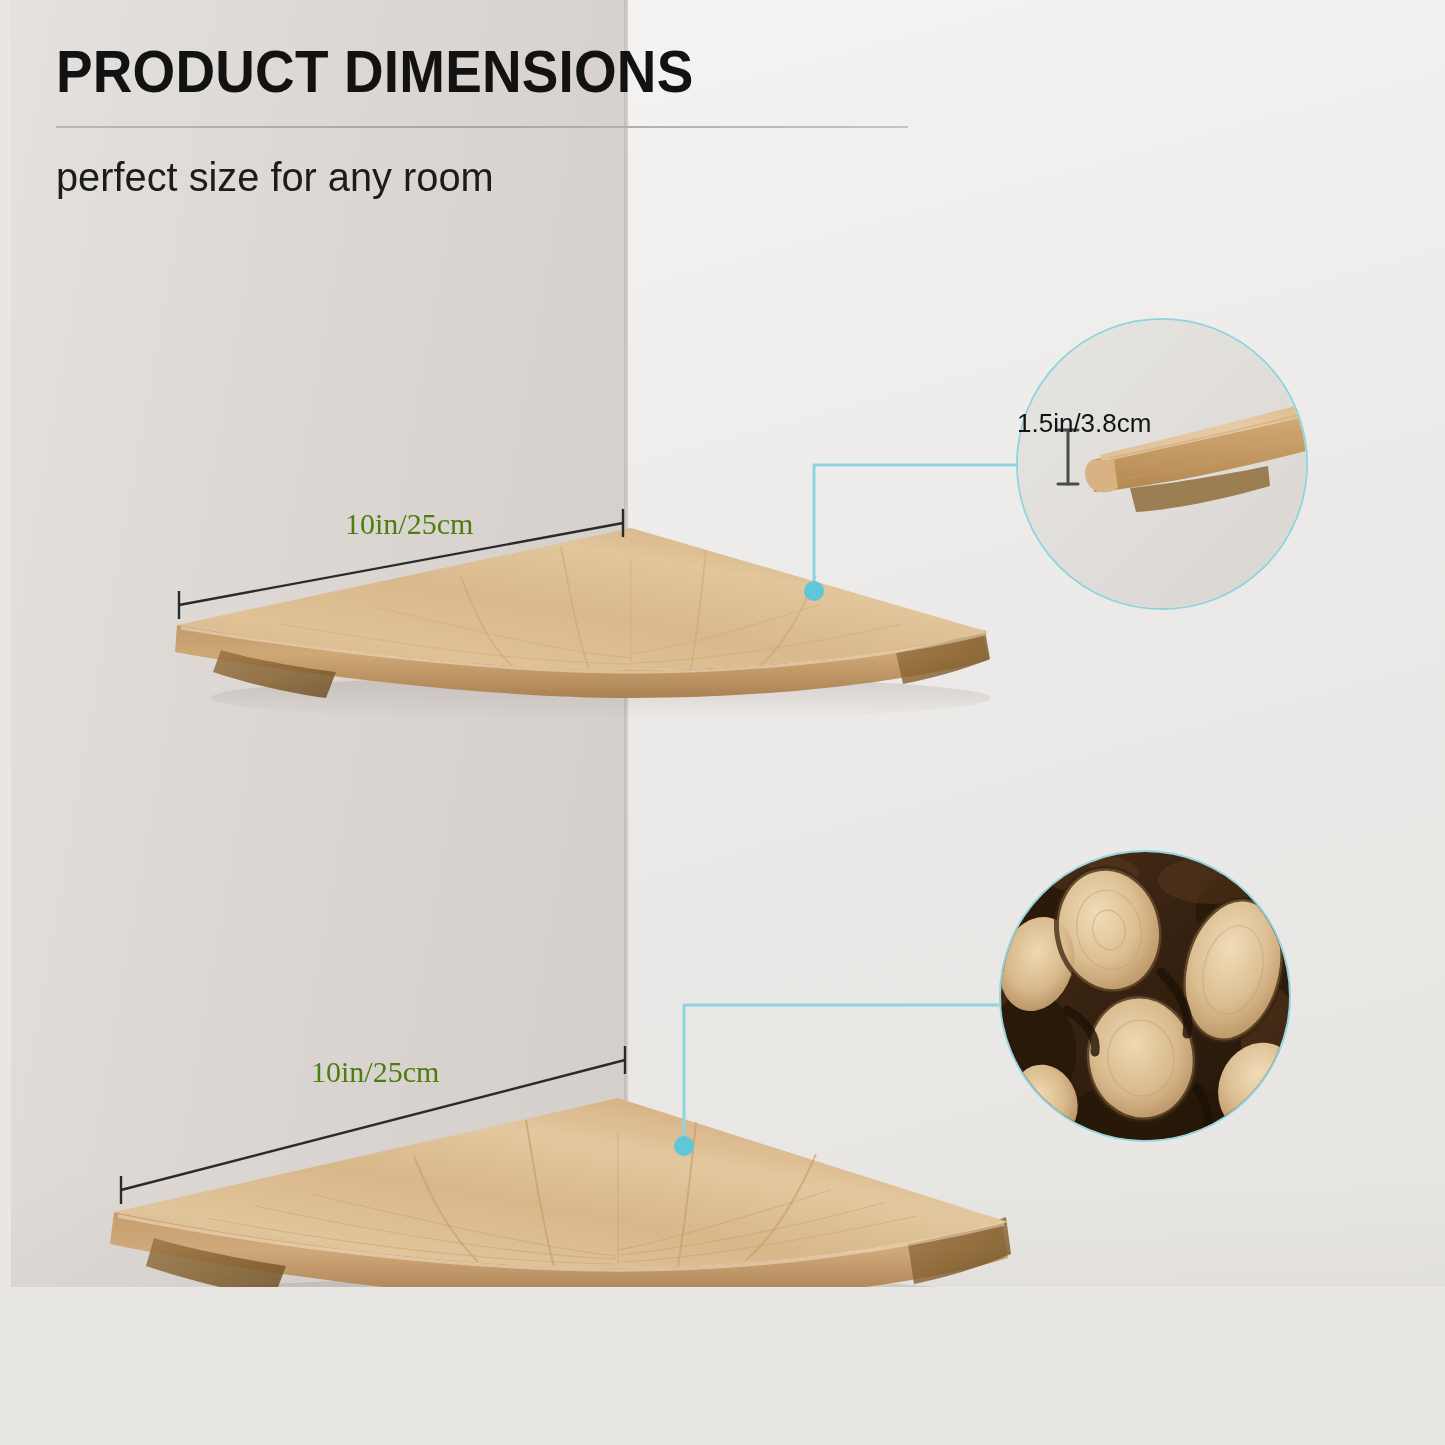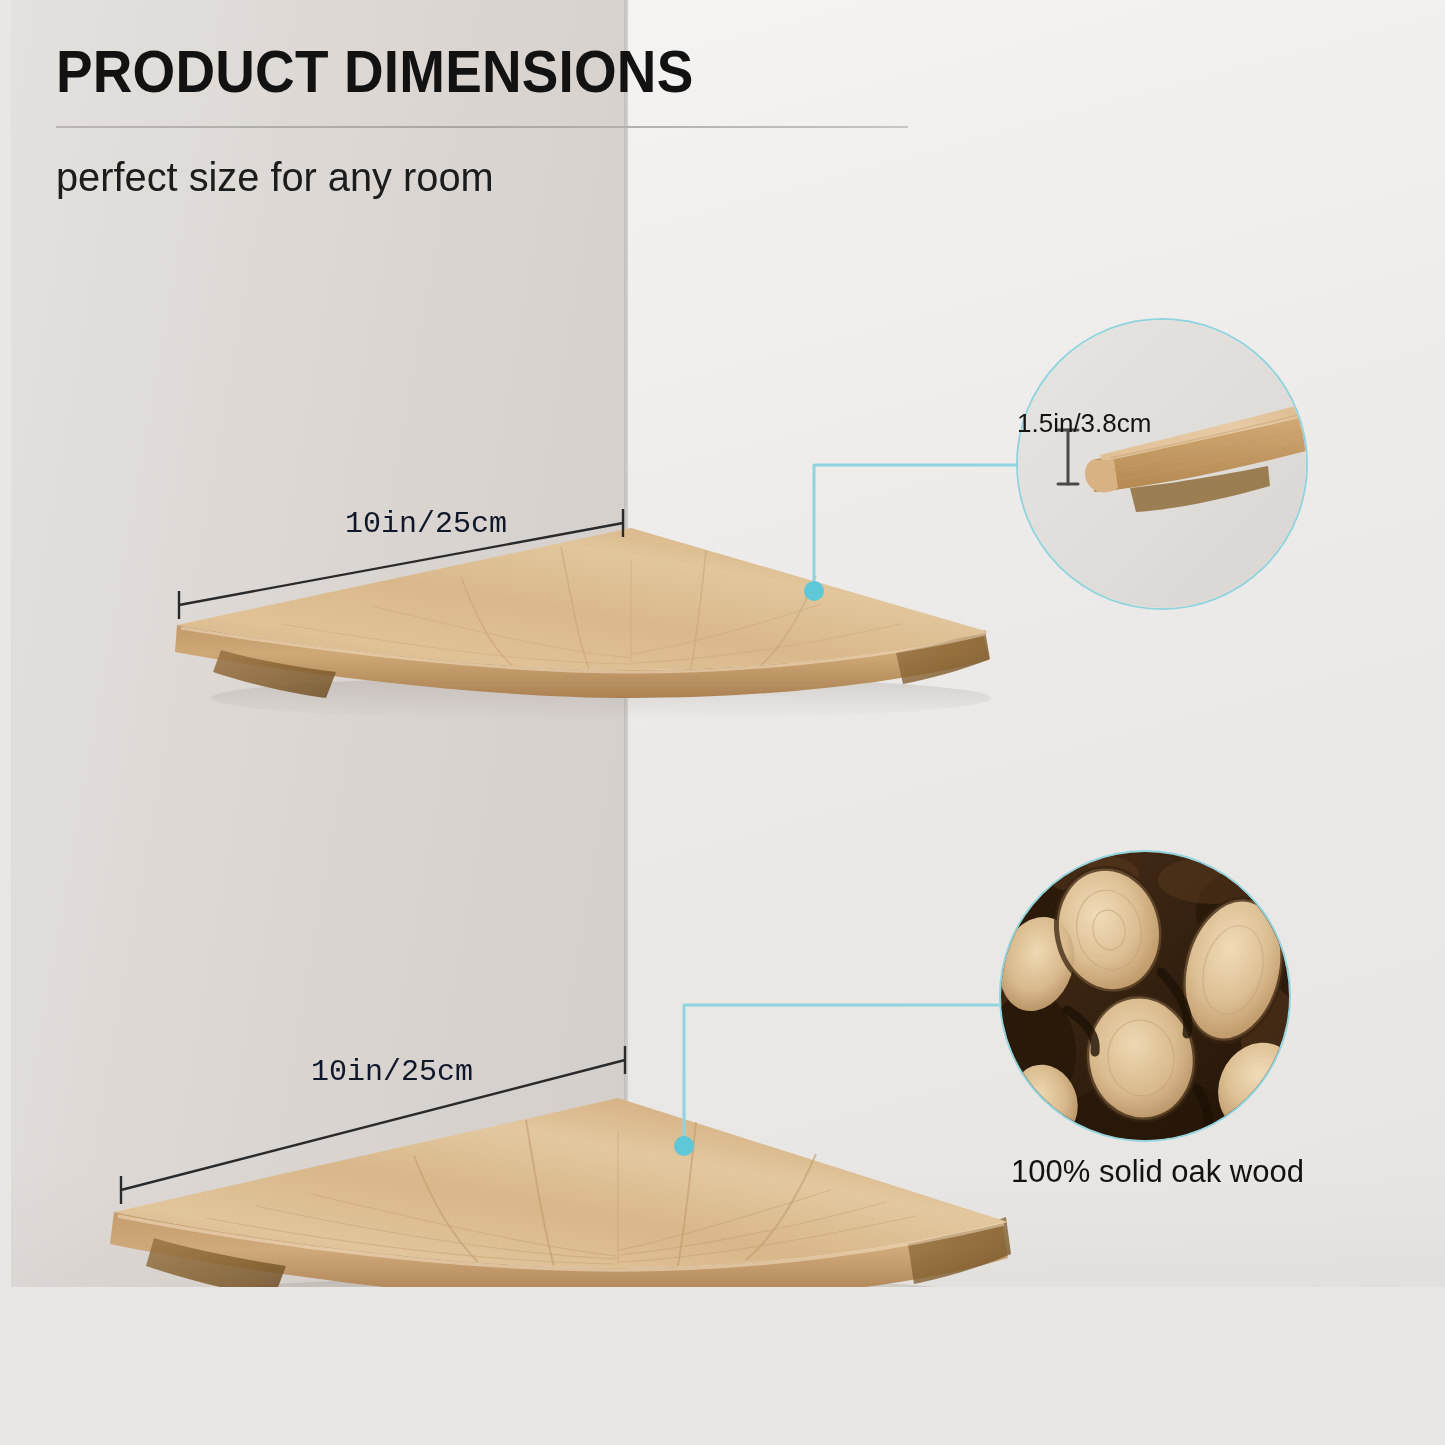--- a/index.html
+++ b/index.html
@@ -46,22 +46,22 @@
   }
 
   
   .shelf{position:absolute;}
   .shelf svg{display:block;overflow:visible;}
 
   
   .dimline{position:absolute;}
   .dimline svg{display:block;overflow:visible;}
   .dim-label{
-    position:absolute;font-size:30px;color:#0f172a;white-space:nowrap;
-    font-family:Liberation Mono, monospace;
+    position:absolute;font-size:30px;color:#4d7c0f;white-space:nowrap;
+    font-family:Liberation Serif, serif;
   }
 
   
   .callout-circle{
     position:absolute;border-radius:50%;
     border:2px solid #8fd4de;overflow:hidden;
     box-sizing:border-box;
   }
   .leader svg{display:block;overflow:visible;}
   .leader{position:absolute;}
@@ -327,15 +327,14 @@
         <ellipse cx="140" cy="206" rx="54" ry="62" transform="rotate(-8 140 206)"></ellipse>
       </g>
 
       <g stroke="#1d1207" stroke-width="9" opacity=".8" fill="none" stroke-linecap="round">
         <path d="M160,120 C180,140 190,160 186,182"></path>
         <path d="M66,158 C86,170 96,184 94,200"></path>
         <path d="M196,236 C206,252 210,266 206,280"></path>
       </g>
     </svg>
   </div>
-  <div class="callout-caption" style="left:1000px;top:1154px;">100% solid oak wood</div>
 
 </div>
 
 </body></html>

